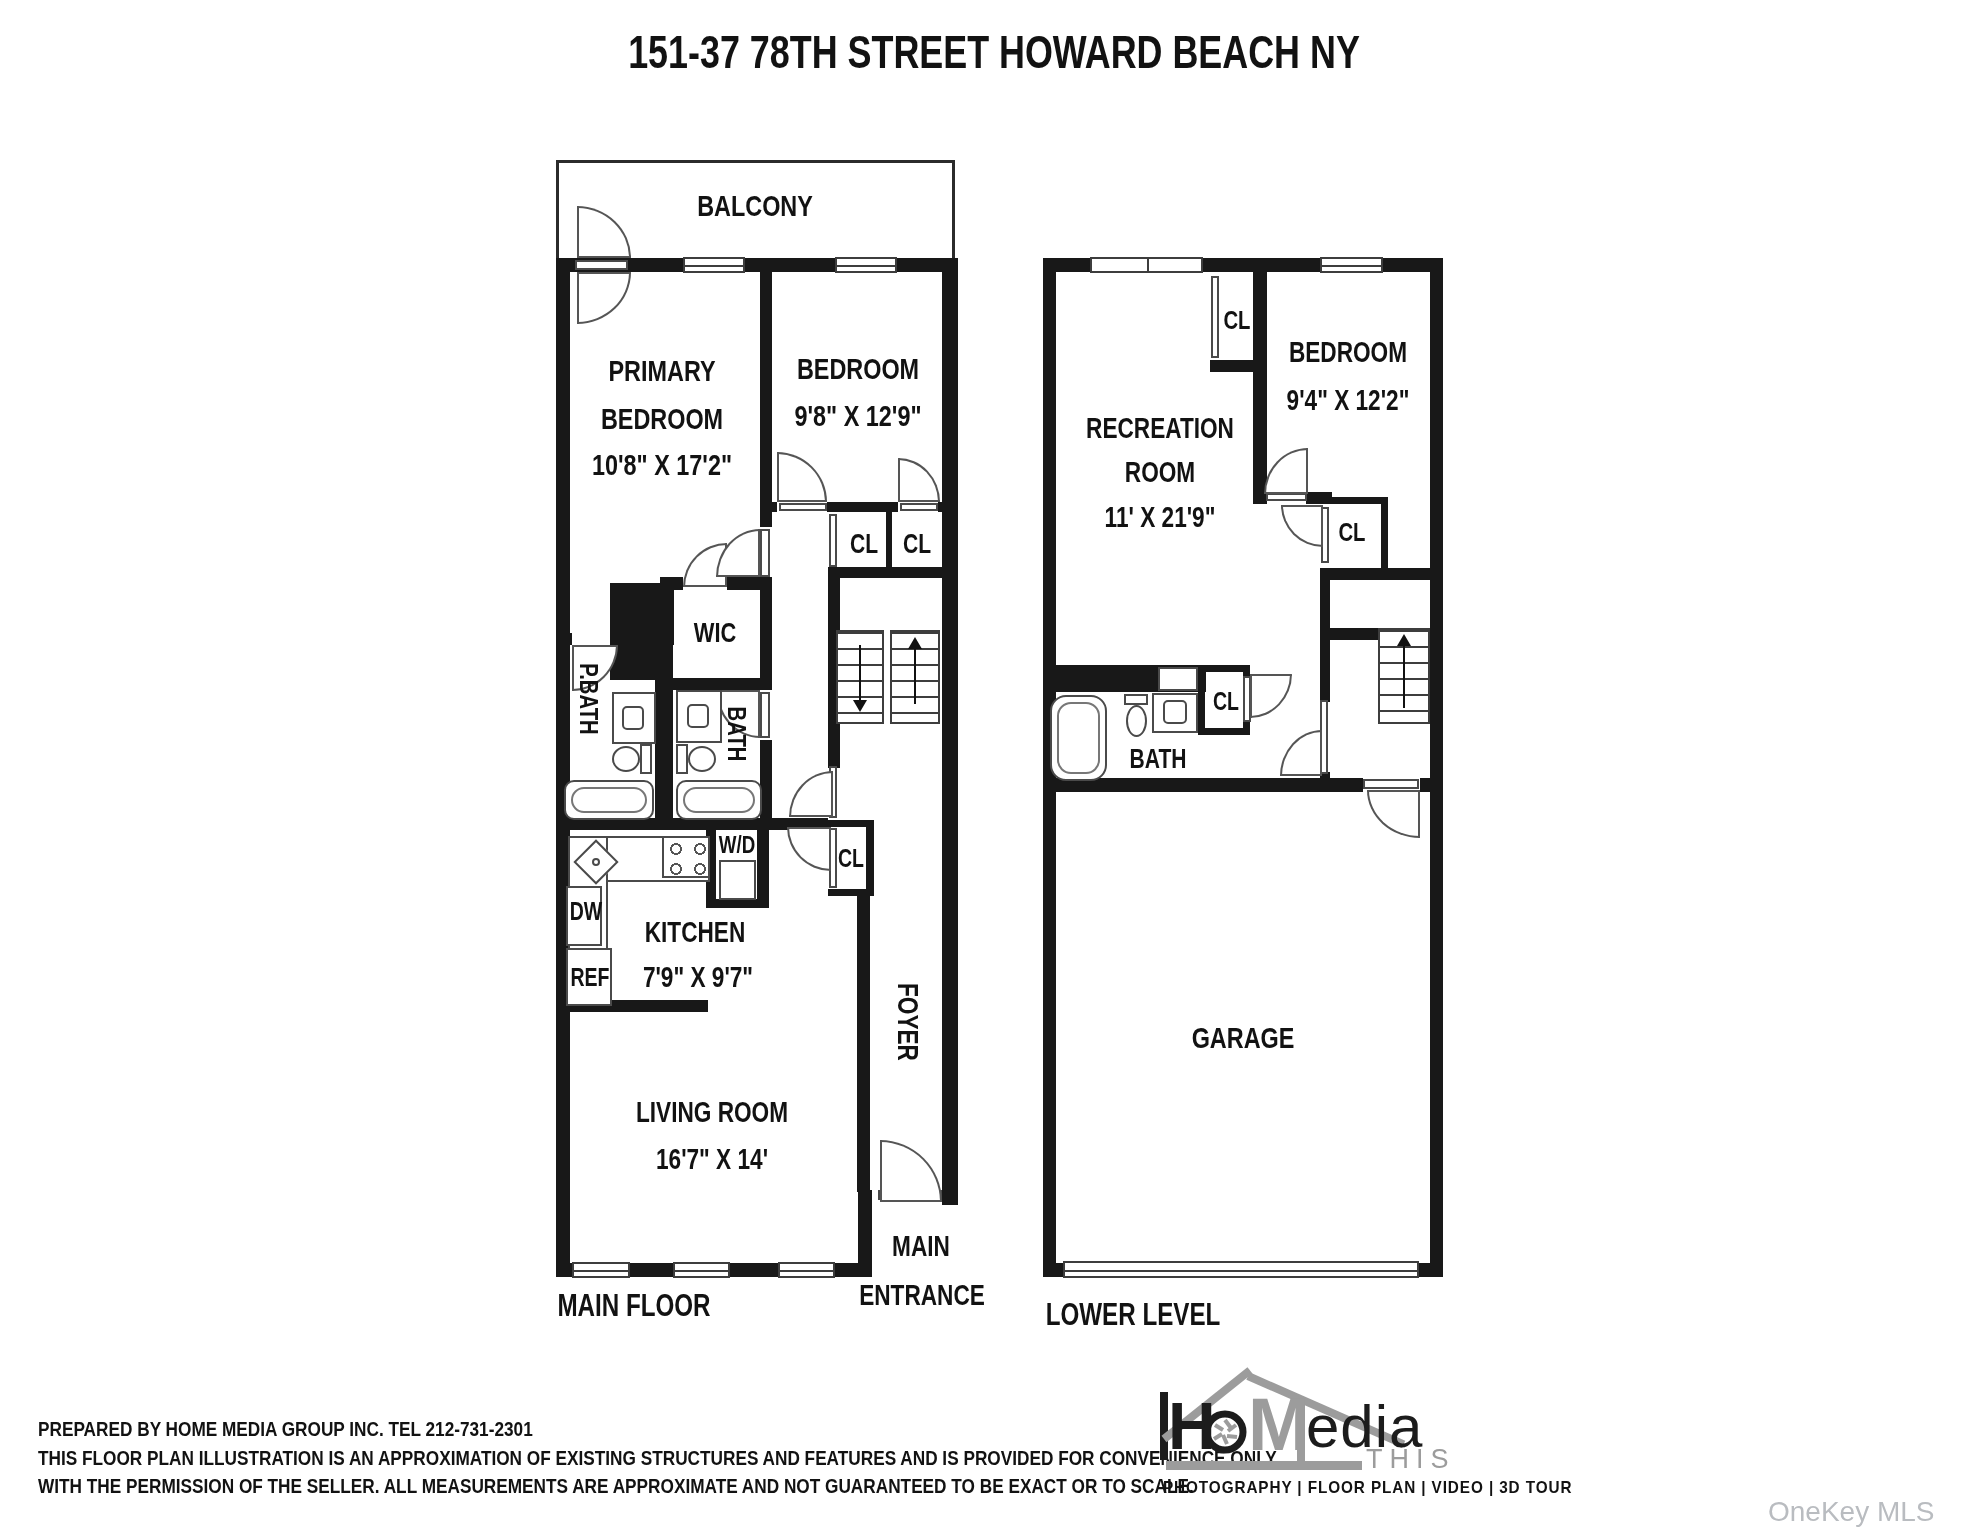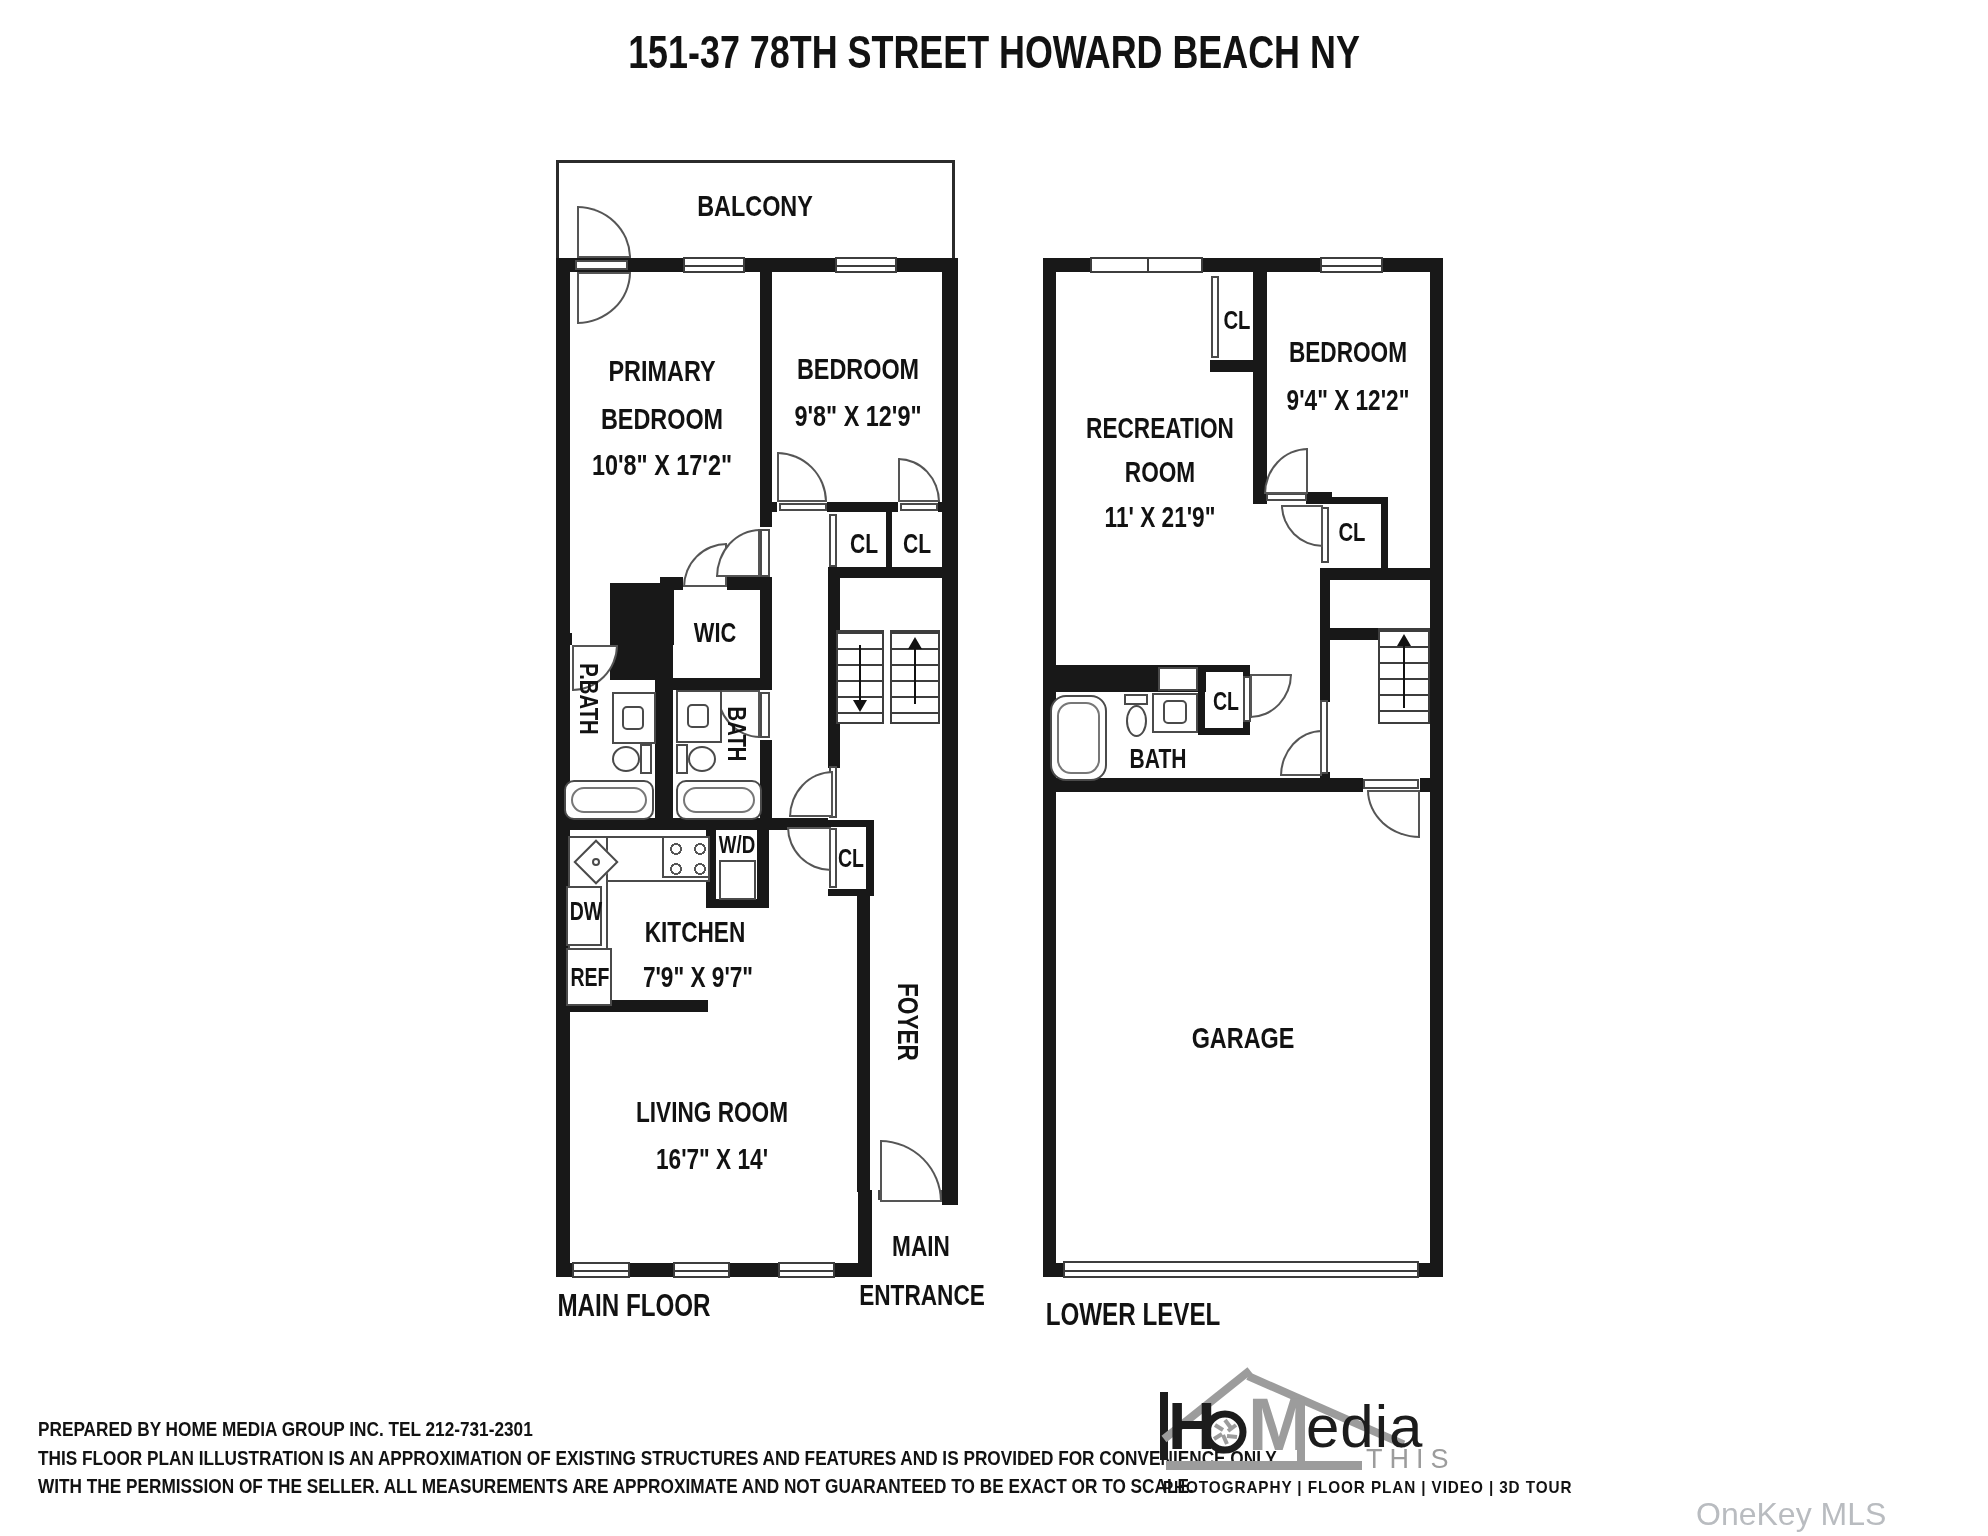--- a/index.html
+++ b/index.html
@@ -236,15 +236,15 @@
       <path d="M24 34 L20 25"></path>
         <path d="M11 29 L19 24"></path>
         <path d="M12 15 L20 20"></path>
     </g>
   </svg>
   <div class="logo-txt" style="left:1248px; top:1382px; font-size:74px; color:#9c9c9c;">M</div>
   <div class="logo-txt" style="left:1306px; top:1392px; font-size:60px; font-weight:400; letter-spacing:1px;">edia</div>
   <div class="logo-txt" style="left:1366px; top:1444px; font-size:27px; color:#9c9c9c; letter-spacing:7px; font-weight:400;">THIS</div>
   <div class="lbl left" style="left:1163px; top:1478px; font-size:17px; letter-spacing:1px; transform:scaleX(0.9); transform-origin:left top;">PHOTOGRAPHY | FLOOR PLAN | VIDEO | 3D TOUR</div>
 
-  <div class="wm" style="left:1696px; top:1496px; font-size:32px;text-align:right;">OneKey MLS</div>
+  <div class="wm" style="left:1768px; top:1496px; font-size:28px;text-align:right;">OneKey MLS</div>
 
 </div>
 
 </body></html>

